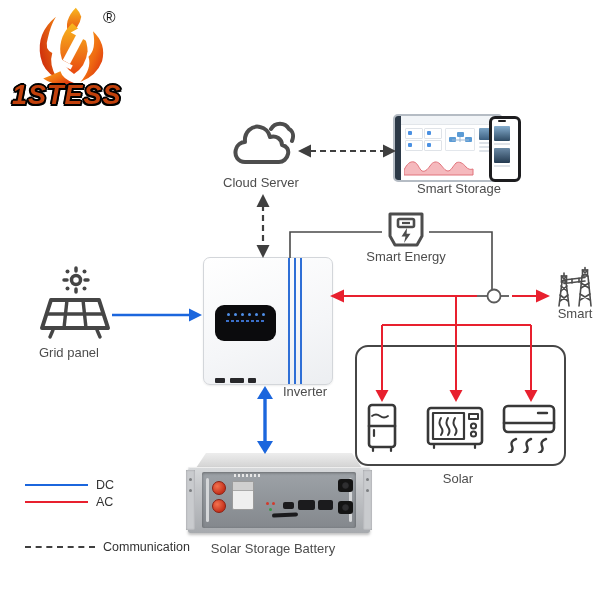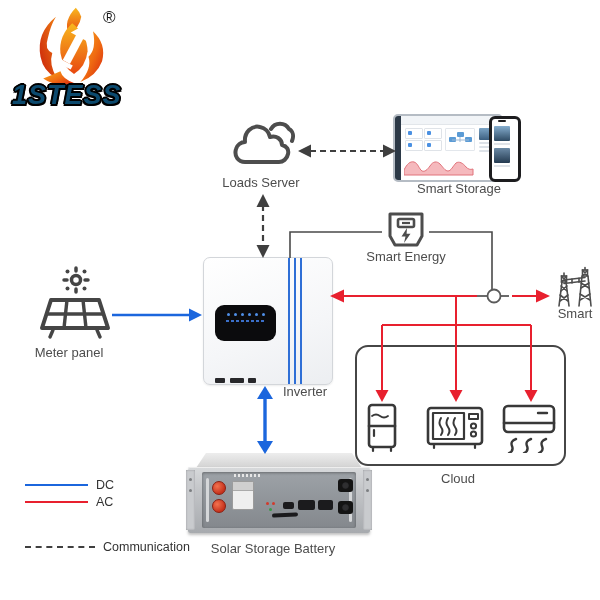--- a/index.html
+++ b/index.html
@@ -7,21 +7,21 @@
     position:relative; width:600px; height:600px; background:#ffffff;
     font-family:"Liberation Sans", sans-serif; overflow:hidden;
   }
   .abs { position:absolute; }
   .lbl { position:absolute; font-size:13px; color:#4d4d4d; text-align:center; white-space:nowrap; }
   svg { display:block; }
 
   
   .brand-text {
     position:absolute; left:12px; top:80px; font-size:27px; font-weight:900; font-style:italic;
-    letter-spacing:1px; color:#0c4a6e;
+    letter-spacing:1px; color:#c2410c;
     text-shadow:-2px 0 #000, 2px 0 #000, 0 -2px #000, 0 2px #000,
                 -1.5px -1.5px #000, 1.5px 1.5px #000, -1.5px 1.5px #000, 1.5px -1.5px #000;
   }
   .reg-mark { position:absolute; left:103px; top:8px; font-size:17px; color:#1a1a1a; font-style:normal; }
 
   
   #boxes-layer { z-index:1; } #lines-layer { position:absolute; left:0; top:0; z-index:2; }
   .icon-layer { z-index:3; }
 
   
@@ -186,21 +186,21 @@
   <div class="icon-layer">
 
     <div class="abs" style="left:231px;top:116px">
       <svg width="64" height="60" viewBox="0 0 64 60">
         <g fill="none" stroke="#4d4d4d" stroke-width="4" stroke-linejoin="round" stroke-linecap="round">
           <path d="M40,13 C44,6 54,6 58,13 C62,15 63,20 61,25"></path>
           <path d="M14,46 C7,46 3,40 5,33 C6,29 10,26 14,26 C13,16 21,9 29,11 C34,12 38,16 39,21 C45,19 51,23 51,29 C56,30 58,34 57,38 C56,43 52,46 48,46 Z" fill="#ffffff"></path>
         </g>
       </svg>
     </div>
-    <div class="lbl" style="left:213px;top:175px;width:96px">Loads Server</div>
+    <div class="lbl" style="left:213px;top:175px;width:96px">Cloud Server</div>
 
     <div class="terminal">
       <div class="t-screen">
         <div class="t-side"></div>
         <div class="t-topbar"></div>
         <div class="t-card" style="left:10px;top:12px">
             <i></i>
           </div>
         <div class="t-card" style="left:29px;top:12px">
             <i></i>
@@ -269,21 +269,21 @@
           <line x1="31" y1="36" x2="28" y2="64" stroke-width="3.4"></line>
           <line x1="47" y1="36" x2="50" y2="64" stroke-width="3.4"></line>
           <line x1="10.5" y1="50" x2="67.5" y2="50" stroke-width="3.4"></line>
         </g>
         <g stroke="#454545" stroke-width="3.4" stroke-linecap="round">
           <line x1="17" y1="66" x2="14" y2="73"></line>
           <line x1="61" y1="66" x2="64" y2="73"></line>
         </g>
       </svg>
     </div>
-    <div class="lbl" style="left:19px;top:345px;width:100px">Meter panel</div>
+    <div class="lbl" style="left:19px;top:345px;width:100px">Grid panel</div>
 
     <div class="inverter">
       <div class="inv-stripe" style="left:84px"></div>
       <div class="inv-stripe" style="left:90px"></div>
       <div class="inv-stripe" style="left:96px"></div>
       <div class="inv-display">
         <div class="inv-dots">
             <i></i>
             <i></i>
             <i></i>
@@ -346,21 +346,21 @@
     <div class="abs" style="left:502px;top:403px">
       <svg width="54" height="50" viewBox="0 0 54 50">
         <g fill="#ffffff" stroke="#383838" stroke-width="2.6" stroke-linejoin="round" stroke-linecap="round">
           <rect x="2" y="3" width="50" height="26" rx="4"></rect>
           <line x1="2" y1="20" x2="52" y2="20"></line>
           <line x1="36" y1="10" x2="45" y2="10" stroke-width="2.4"></line>
           <path d="M14,36 q-6,2 -4,7 q2,5 -3,7 M29,36 q-6,2 -4,7 q2,5 -3,7 M44,36 q-6,2 -4,7 q2,5 -3,7" fill="none" stroke-width="2.4"></path>
         </g>
       </svg>
     </div>
-    <div class="lbl" style="left:418px;top:471px;width:80px">Cloud</div>
+    <div class="lbl" style="left:418px;top:471px;width:80px">Solar</div>
 
     <div class="battery">
       <div class="bat-top"></div>
       <div class="bat-front"></div>
       <div class="bat-ear" style="left:0">
           <i></i>
           <i></i>
         </div>
       <div class="bat-ear" style="right:0">
           <i></i>

